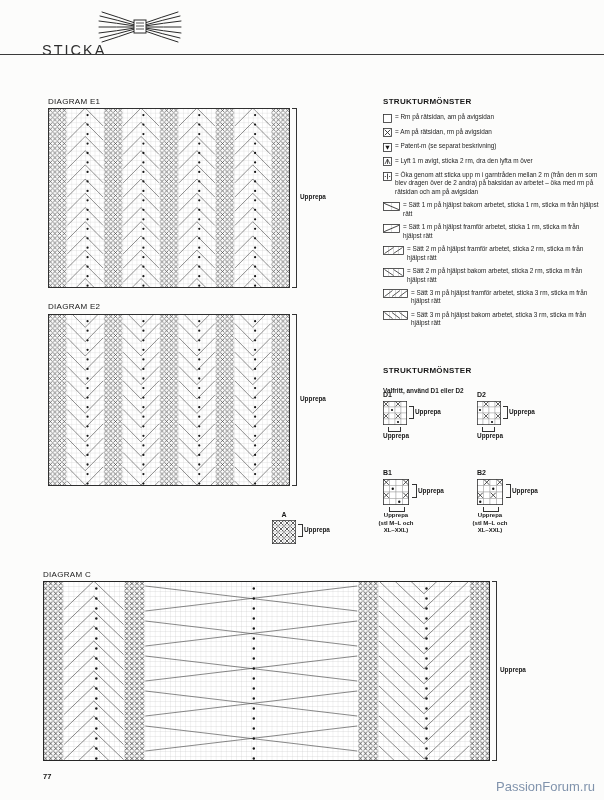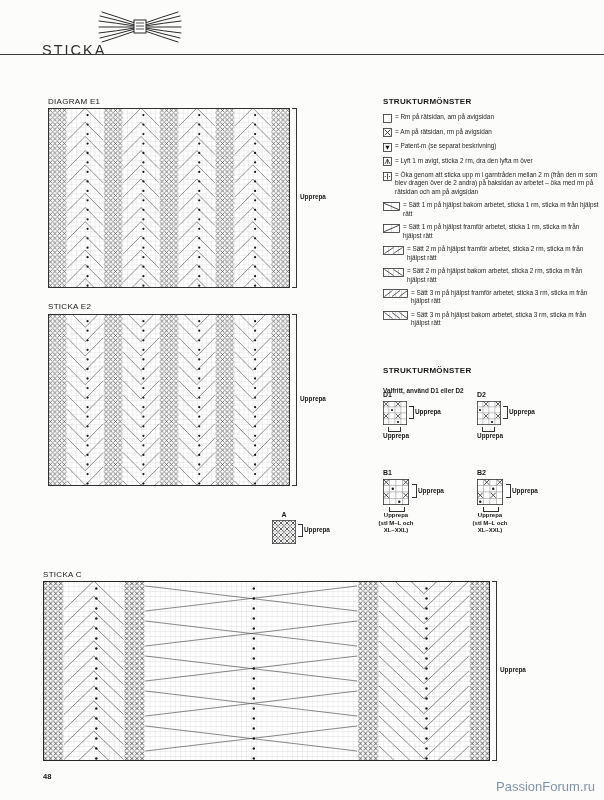--- a/index.html
+++ b/index.html
@@ -151,21 +151,21 @@
         <circle cx="44.5" cy="29.5" r="0.24" fill="#161616"></circle>
         <circle cx="44.5" cy="31.5" r="0.24" fill="#161616"></circle>
         <circle cx="44.5" cy="33.5" r="0.24" fill="#161616"></circle>
         <circle cx="44.5" cy="35.5" r="0.24" fill="#161616"></circle>
         <circle cx="44.5" cy="37.5" r="0.24" fill="#161616"></circle>
         <rect x="0.1" y="0.1" width="51.8" height="37.8" fill="none" stroke="#262626" stroke-width="0.2"></rect>
       </svg></div>
   <div class="vbr" style="left:292px;top:108px;height:178px"></div>
   <div class="upprepa" style="left:300px;top:193px">Upprepa</div>
 
-  <div class="sec-label" style="left:48px;top:302px">STICKA E2</div>
+  <div class="sec-label" style="left:48px;top:302px">DIAGRAM E2</div>
   <div class="chart" style="left:48px;top:314px"><svg width="242" height="172" viewBox="0 0 52 36" preserveAspectRatio="none">
         <defs>
     <pattern id="ge2" width="1" height="1" patternUnits="userSpaceOnUse">
       <path d="M1 0H0V1" fill="none" stroke="#bdbdbd" stroke-width="0.09"></path>
           </pattern>
     <pattern id="xe2" width="1" height="1" patternUnits="userSpaceOnUse">
       <rect width="1" height="1" fill="#fff"></rect>
       <path d="M1 0H0V1" fill="none" stroke="#bdbdbd" stroke-width="0.09"></path>
       <path d="M0.1 0.1L0.9 0.9M0.9 0.1L0.1 0.9" stroke="#3c3c3c" stroke-width="0.15"></path>
           </pattern>
@@ -524,21 +524,21 @@
           <rect x="2" y="3" width="1" height="1" fill="#fff" stroke="#9c9c9c" stroke-width="0.07"></rect>
           <path d="M2.15 3.15L2.85 3.85M2.85 3.15L2.15 3.85" stroke="#333" stroke-width="0.13" stroke-linecap="round" fill="none"></path>
           <rect x="3" y="3" width="1" height="1" fill="#fff" stroke="#9c9c9c" stroke-width="0.07"></rect>
           <path d="M3.15 3.15L3.85 3.85M3.85 3.15L3.15 3.85" stroke="#333" stroke-width="0.13" stroke-linecap="round" fill="none"></path>
           <rect x="0.05" y="0.05" width="3.9" height="3.9" fill="none" stroke="#2b2b2b" stroke-width="0.13"></rect>
         </svg></div>
     <div class="vbr" style="left:26px;top:13px;height:11px"></div>
     <div class="upprepa" style="left:32px;top:15px">Upprepa</div>
   </div>
 
-  <div class="sec-label" style="left:43px;top:570px">STICKA C</div>
+  <div class="sec-label" style="left:43px;top:570px">DIAGRAM C</div>
   <div class="chart" style="left:43px;top:581px"><svg width="447" height="180" viewBox="0 0 88 36" preserveAspectRatio="none">
         <defs>
     <pattern id="gc" width="1" height="1" patternUnits="userSpaceOnUse">
       <path d="M1 0H0V1" fill="none" stroke="#bdbdbd" stroke-width="0.09"></path>
           </pattern>
     <pattern id="xc" width="1" height="1" patternUnits="userSpaceOnUse">
       <rect width="1" height="1" fill="#fff"></rect>
       <path d="M1 0H0V1" fill="none" stroke="#bdbdbd" stroke-width="0.09"></path>
       <path d="M0.1 0.1L0.9 0.9M0.9 0.1L0.1 0.9" stroke="#3c3c3c" stroke-width="0.15"></path>
           </pattern>
@@ -602,16 +602,16 @@
         <circle cx="75.5" cy="27.5" r="0.24" fill="#161616"></circle>
         <circle cx="75.5" cy="29.5" r="0.24" fill="#161616"></circle>
         <circle cx="75.5" cy="31.5" r="0.24" fill="#161616"></circle>
         <circle cx="75.5" cy="33.5" r="0.24" fill="#161616"></circle>
         <circle cx="75.5" cy="35.5" r="0.24" fill="#161616"></circle>
         <rect x="0.1" y="0.1" width="87.8" height="35.8" fill="none" stroke="#262626" stroke-width="0.2"></rect>
       </svg></div>
   <div class="vbr" style="left:492px;top:581px;height:178px"></div>
   <div class="upprepa" style="left:500px;top:666px">Upprepa</div>
 
-  <div class="pageno">48</div>
+  <div class="pageno">77</div>
   <div class="watermark">PassionForum.ru</div>
 
 </div>
 
 </body></html>

